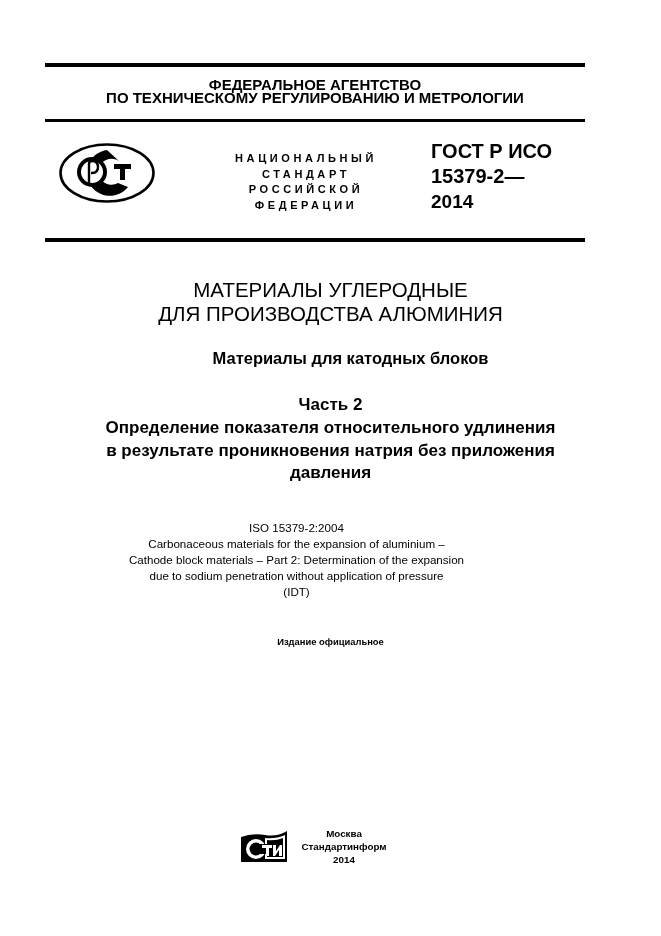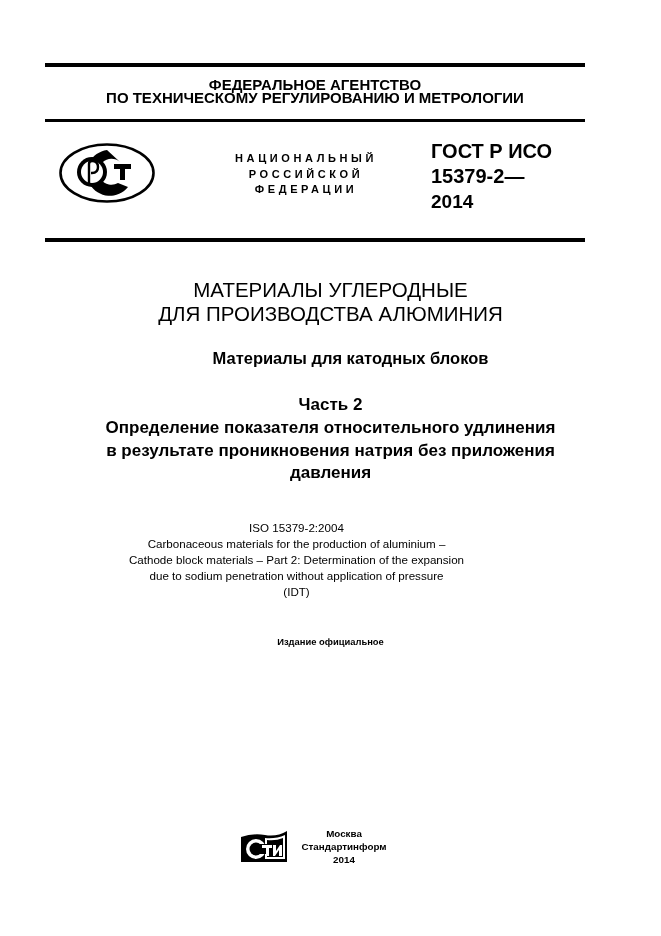--- a/index.html
+++ b/index.html
@@ -75,20 +75,21 @@
   <ellipse cx="49" cy="31" rx="46.5" ry="28.5" fill="none" stroke="#000" stroke-width="2.6"></ellipse>
   <path d="M49 8 A23 23 0 1 0 70 45 L60 41 A13 13 0 1 1 62 20 Z" fill="#000"></path>
   <circle cx="34" cy="30" r="15" fill="#000"></circle>
   <circle cx="34" cy="30" r="11" fill="#fff"></circle>
   <path d="M31 44 L31 22 Q31 19 34 19 Q40 19 40 25 Q40 31 34 31 L33 31" fill="none" stroke="#000" stroke-width="2.4"></path>
   <path d="M56 22 L73 22 L73 27 L67 27 L67 38 L62 38 L62 27 L56 27 Z" fill="#000"></path>
 </svg>
 
 <div class="national">
   <span class="line">НАЦИОНАЛЬНЫЙ</span>
+  <span class="line">СТАНДАРТ</span>
   <span class="line">РОССИЙСКОЙ</span>
   <span class="line">ФЕДЕРАЦИИ</span>
 </div>
 
 <div class="std-id">
   <span class="line">ГОСТ Р ИСО</span>
   <span class="line">15379-2—</span>
   <span class="line year">2014</span>
 </div>
 
@@ -104,21 +105,21 @@
 <div class="part">Часть 2</div>
 
 <div class="part-title">
   <span class="line">Определение показателя относительного удлинения</span>
   <span class="line">в результате проникновения натрия без приложения</span>
   <span class="line">давления</span>
 </div>
 
 <div class="iso-block">
   <span class="line">ISO 15379-2:2004</span>
-  <span class="line">Carbonaceous materials for the production of aluminium –</span>
+  <span class="line">Carbonaceous materials for the expansion of aluminium –</span>
   <span class="line">Cathode block materials – Part 2: Determination of the expansion</span>
   <span class="line">due to sodium penetration without application of pressure</span>
   <span class="line">(IDT)</span>
 </div>
 
 <div class="edition">Издание официальное</div>
 
 <svg class="logo-sti" viewBox="0 0 50 35">
   <path d="M2 8 L2 33 L48 33 L48 2 Q38 8 26 6 Q14 4 2 8 Z" fill="#000"></path>
   <path d="M46 30 L46 6 Q37 10 26 9 L26 30 Z" fill="#fff"></path>

